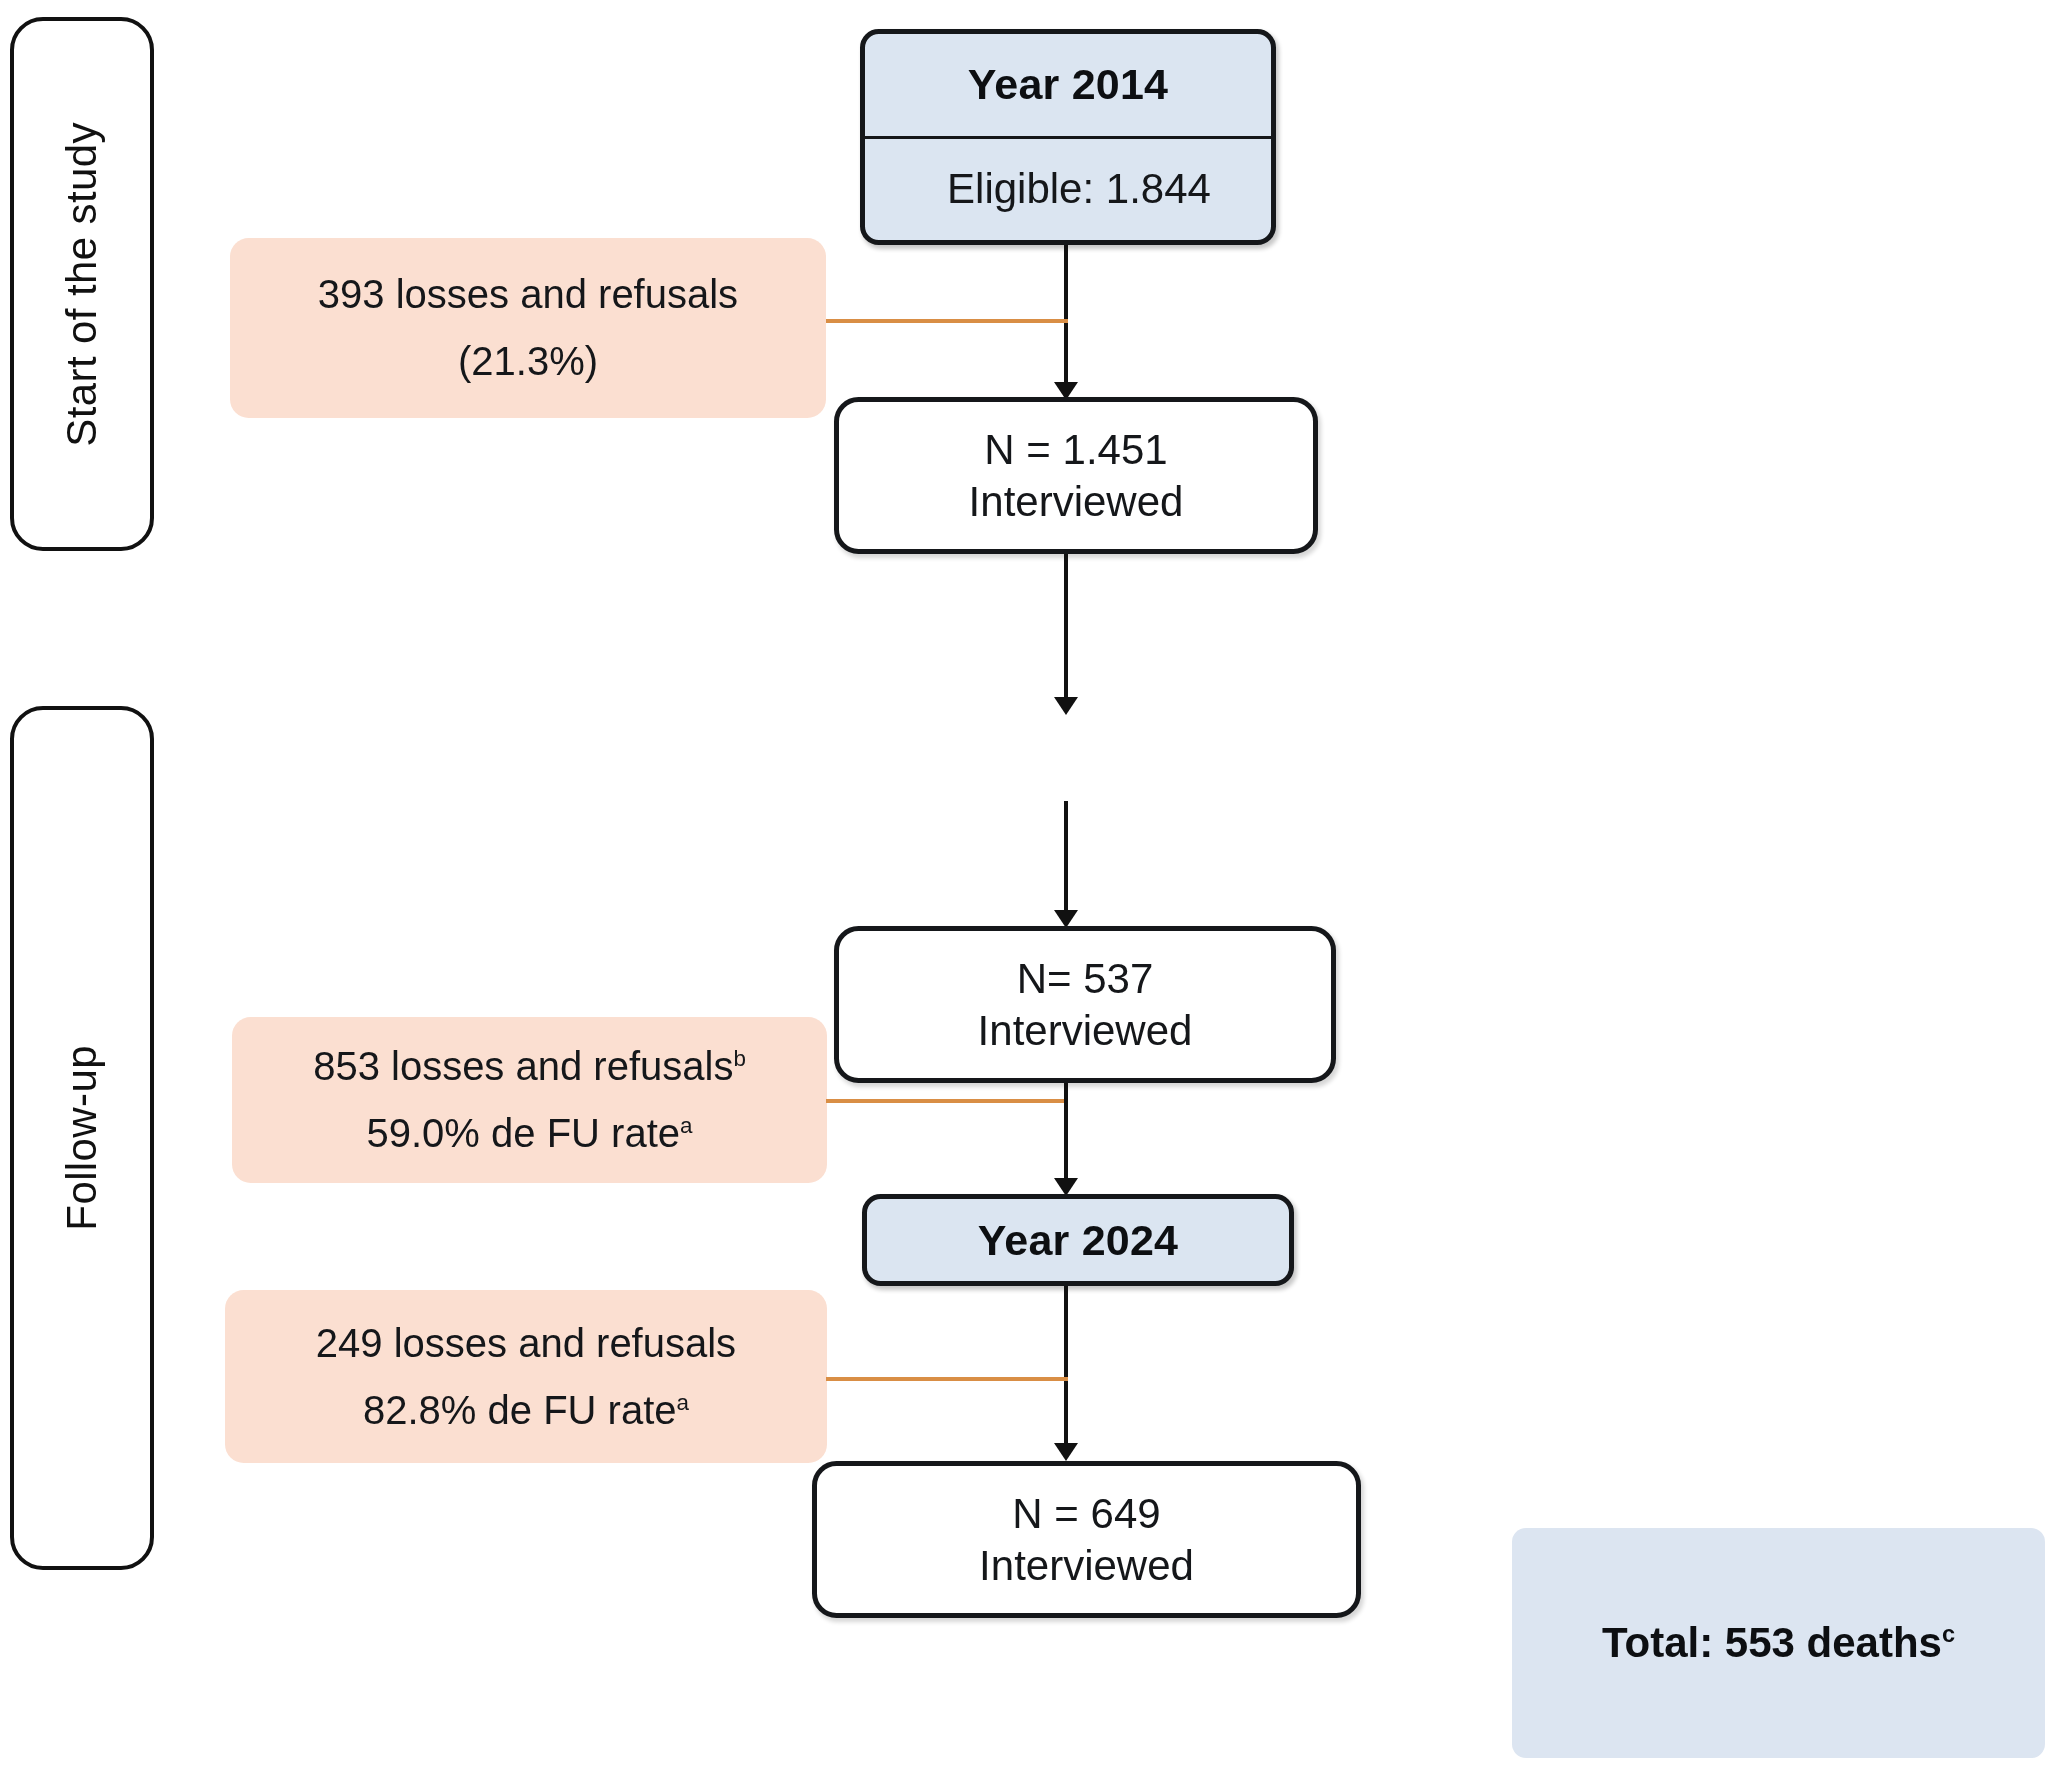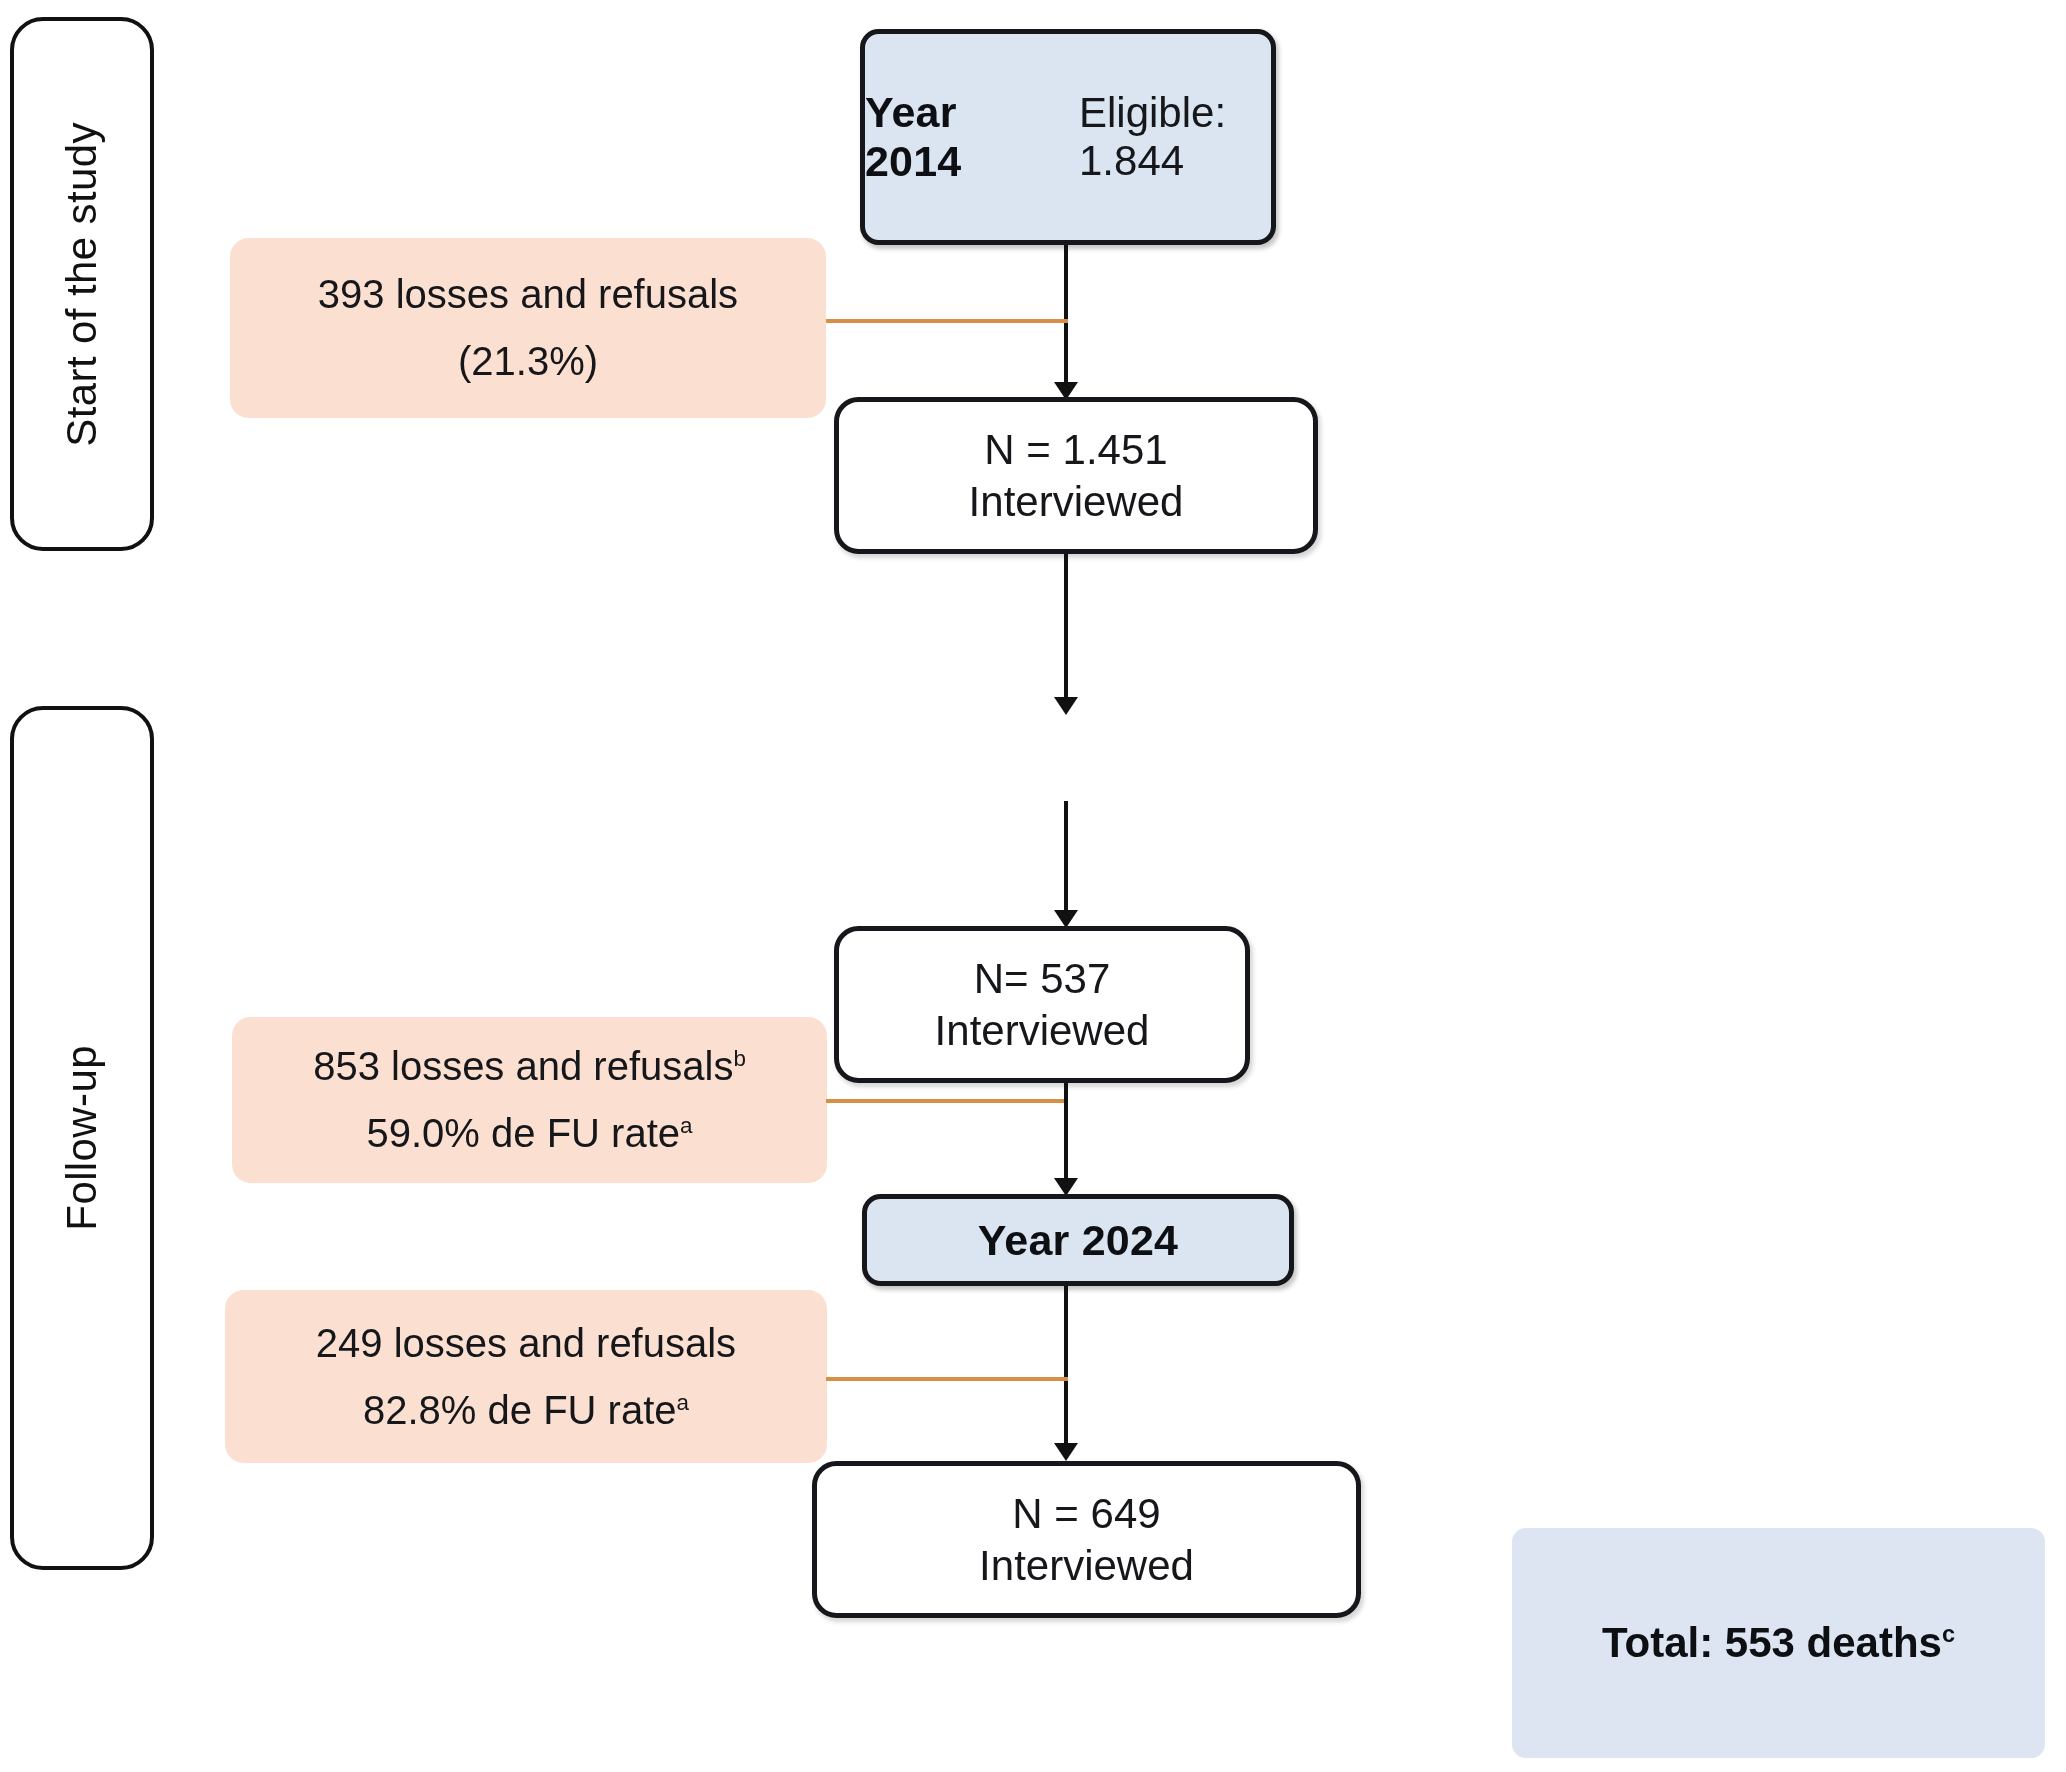--- a/index.html
+++ b/index.html
@@ -40,21 +40,21 @@
     color: #111111;
     white-space: nowrap;
   }
 
   
   .year-box {
     border: 5px solid #15171a;
     border-radius: 18.7px;
     background: #dbe5f1;
     display: flex;
-    flex-direction: row;
+    flex-direction: column;
     box-shadow: 2.9px 3.6px 4.3px rgba(0,0,0,0.22);
   }
   .year-box .year-title {
     flex: 1;
     display: flex;
     align-items: center;
     justify-content: center;
     font-weight: bold;
     font-size: 43px;
     color: #0d0f12;
@@ -187,21 +187,21 @@
     <div class="line">Interviewed</div>
   </div>
 
   <div class="abs v-arrow-line" style="left:1064px; top:554px; width:4.3px; height:148px;"></div>
   <div class="abs arrowhead" style="left:1054px; top:697px;"></div>
 
 
   <div class="abs v-arrow-line" style="left:1064px; top:801px; width:4.3px; height:115px;"></div>
   <div class="abs arrowhead" style="left:1054px; top:910px;"></div>
 
-  <div class="abs n-box" style="left:834px; top:926px; width:416px; height:157px;">
+  <div class="abs n-box" style="left:834px; top:926px; width:502px; height:157px;">
     <div class="line">N= 537</div>
     <div class="line">Interviewed</div>
   </div>
 
   <div class="abs loss-box" style="left:232px; top:1017px; width:595px; height:166px;">
     <div class="line">
       <span>853 losses and refusals</span><sup>b</sup>
     </div>
     <div class="line">
       <span>59.0% de FU rate</span><sup>a</sup>

